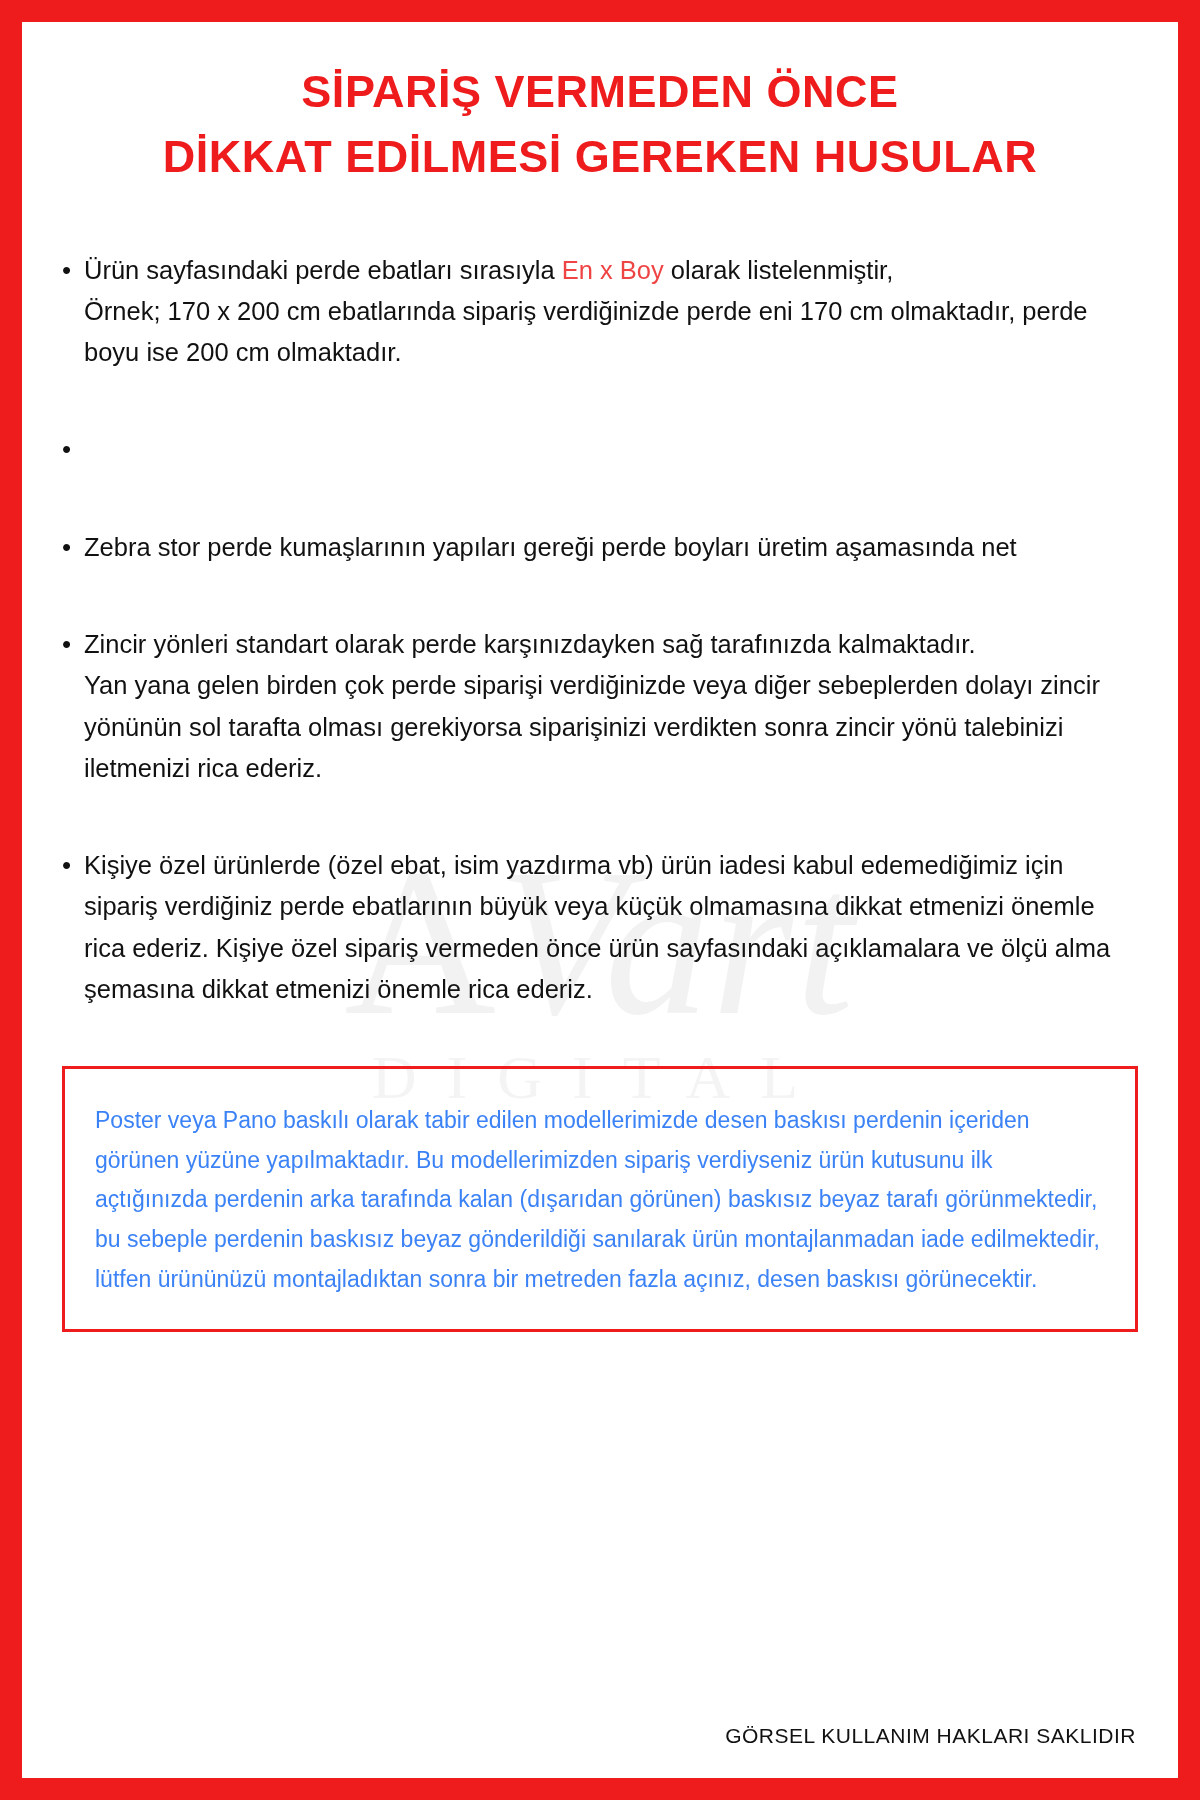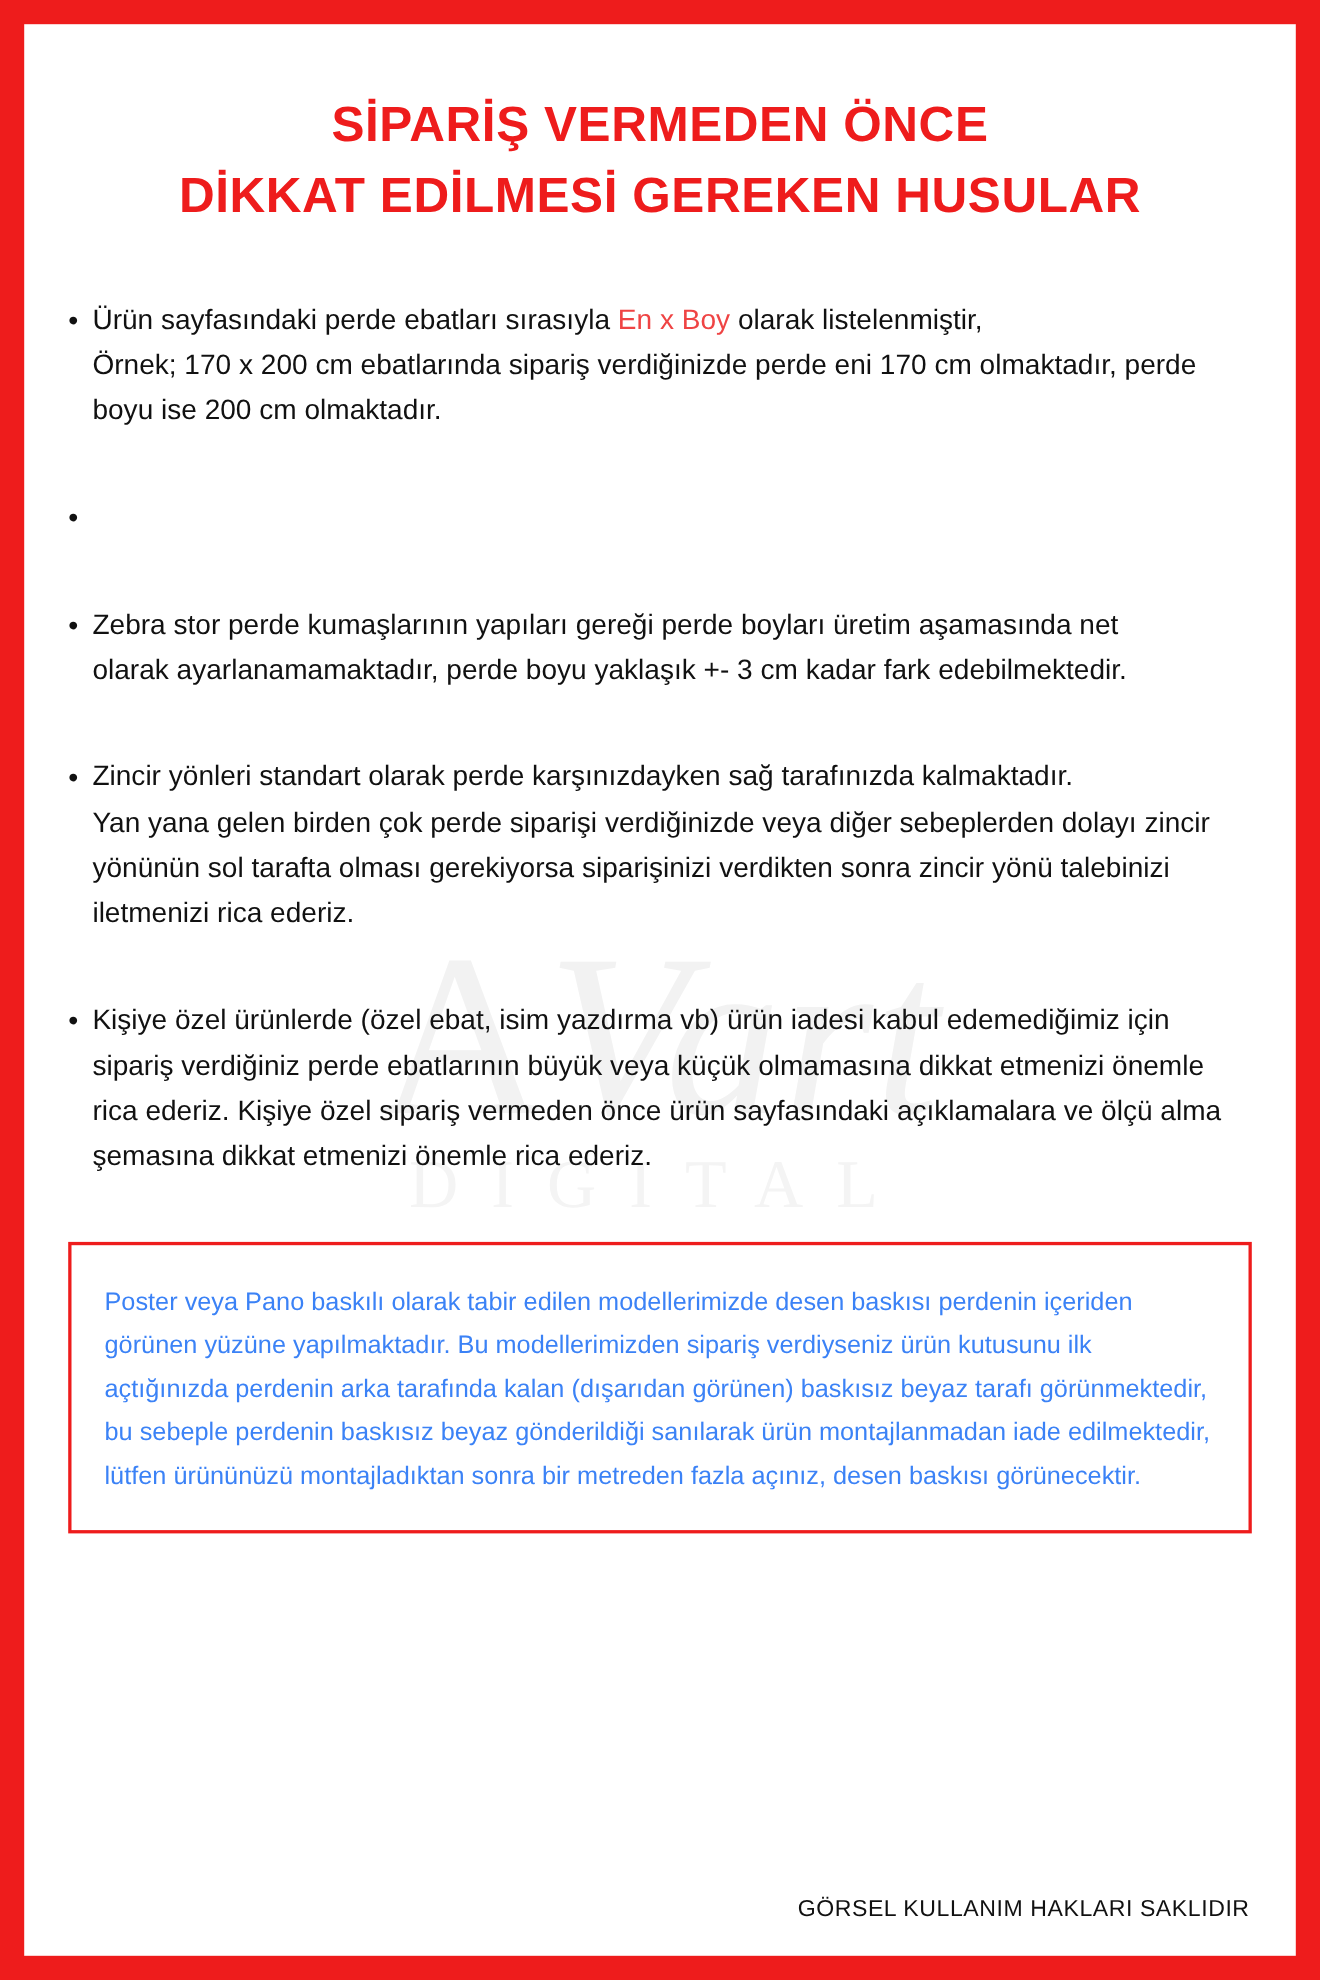--- a/index.html
+++ b/index.html
@@ -52,21 +52,21 @@
     transform: translateX(-50%);
     font-family: "Liberation Serif", serif;
     font-size: 62px;
     color: #f4f4f4;
     letter-spacing: 30px;
     white-space: nowrap;
   }
   .content {
     position: relative;
     z-index: 1;
-    padding: 58px 34px 0 34px;
+    padding: 37px 34px 0 34px;
   }
   .title {
     text-align: center;
     color: #ee1c1c;
     font-weight: bold;
     font-size: 45px;
     line-height: 1.45;
     letter-spacing: 0.5px;
   }
   .title .line2 {
@@ -144,21 +144,21 @@
         <div class="btext"><span>Ürün sayfasındaki perde ebatları sırasıyla </span><span class="hl">En x Boy</span><span> olarak listelenmiştir,</span><br><span>Örnek; 170 x 200 cm ebatlarında sipariş verdiğinizde perde eni 170 cm olmaktadır, perde boyu ise 200 cm olmaktadır.</span></div>
       </div>
 
       <div class="bullet">
         <div class="dot">•</div>
         <div class="btext"><br></div>
       </div>
 
       <div class="bullet">
         <div class="dot">•</div>
-        <div class="btext"><span>Zebra stor perde kumaşlarının yapıları gereği perde boyları üretim aşamasında net</span><br><span>olarak ayarlanamamaktadır, perde boyu yaklaşık +- 3 cm kadar fark edebilmektedir.</span></div>
+        <div class="btext"><span>Zebra stor perde kumaşlarının yapıları gereği perde boyları üretim aşamasında net</span><br></div>
       </div>
 
       <div class="bullet">
         <div class="dot">•</div>
         <div class="btext"><span>Zincir yönleri standart olarak perde karşınızdayken sağ tarafınızda kalmaktadır.</span><br><span>Yan yana gelen birden çok perde siparişi verdiğinizde veya diğer sebeplerden dolayı zincir yönünün sol tarafta olması gerekiyorsa siparişinizi verdikten sonra  zincir yönü talebinizi iletmenizi rica ederiz.</span></div>
       </div>
 
       <div class="bullet">
         <div class="dot">•</div>
         <div class="btext"><span>Kişiye özel ürünlerde (özel ebat, isim yazdırma vb) ürün iadesi kabul edemediğimiz için</span><br><span>sipariş verdiğiniz perde ebatlarının büyük veya küçük olmamasına dikkat etmenizi önemle rica ederiz.  Kişiye özel sipariş vermeden önce ürün sayfasındaki açıklamalara ve ölçü alma şemasına dikkat etmenizi önemle rica ederiz.</span></div>

